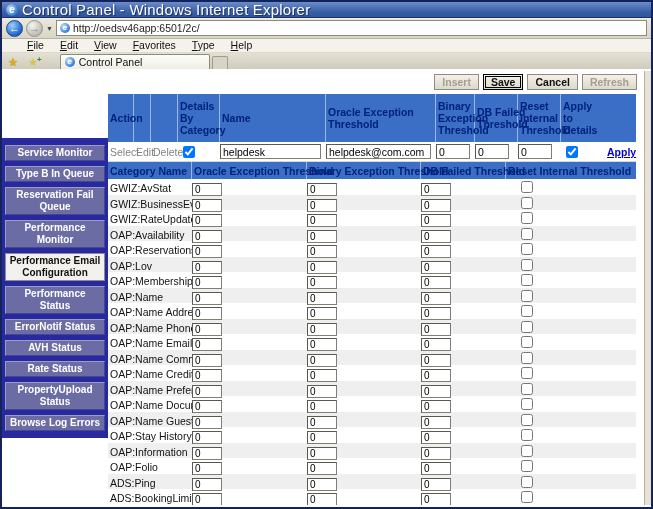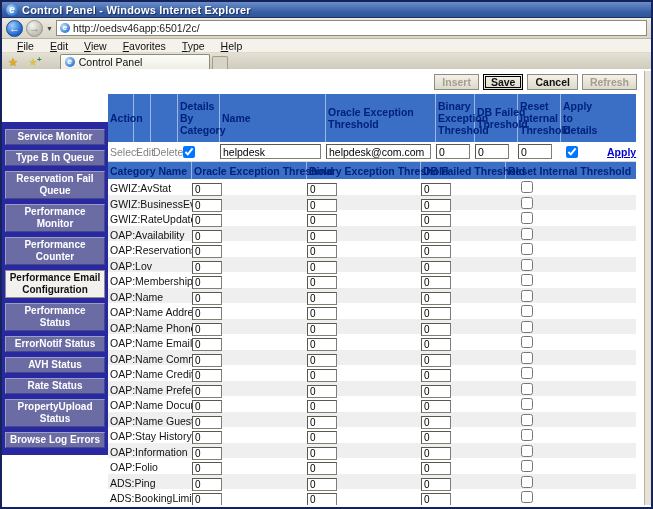--- a/index.html
+++ b/index.html
@@ -8,38 +8,38 @@
     width:653px;height:509px;border:2px solid #14235a;background:#fff;
     display:flex;flex-direction:column;overflow:hidden;position:relative;
   }
   
   .titlebar{
     height:16px;flex:0 0 16px;background:linear-gradient(#6b8dc9,#3c63a8 60%,#2e549b);
     display:flex;align-items:center;padding:0 4px;gap:4px;border-bottom:1px solid #1d3468;
   }
   .ie-logo{width:12px;height:12px;border-radius:50%;background:radial-gradient(circle at 35% 35%,#bfe0ff,#2f7ad6 70%);
     color:#fff;font-size:10px;font-weight:bold;font-style:italic;line-height:12px;text-align:center;}
-  .title-text{color:#fff;font-size:11px;font-weight:bold;letter-spacing:.2px;
+  .title-text{color:#fff;font-size:15px;font-weight:normal;letter-spacing:.2px;
     text-shadow:1px 1px 1px #1a2d5c;white-space:nowrap;}
   
   .navrow{height:21px;flex:0 0 21px;background:linear-gradient(#ece9dd,#d9d5c7);
     border-bottom:1px solid #b9b5a6;display:flex;align-items:center;padding:0 4px;gap:3px;}
   .nav-circle{width:17px;height:17px;border-radius:50%;display:flex;align-items:center;justify-content:center;
     font-size:11px;line-height:17px;}
   .back{background:radial-gradient(circle at 35% 30%,#9fd0ff,#1e62c8 70%);color:#fff;border:1px solid #1a4a95;}
   .fwd{background:radial-gradient(circle at 35% 30%,#f4f4f2,#b9b7ae 75%);color:#8a887e;border:1px solid #9a978b;}
   .nav-drop{font-size:7px;color:#444;}
   .addressbar{flex:1;height:16px;background:#fff;border:1px solid #8d8a7d;display:flex;align-items:center;
     padding:0 3px;gap:3px;}
   .page-ico{width:10px;height:10px;border-radius:50%;background:radial-gradient(circle at 35% 35%,#cfe6ff,#2f7ad6 70%);
     color:#fff;font-size:8px;font-weight:bold;font-style:italic;line-height:10px;text-align:center;flex:0 0 10px;}
   .url-text{font-size:10.5px;color:#222;white-space:nowrap;}
   
   .menurow{height:14px;flex:0 0 14px;background:#f4f2ea;border-bottom:1px solid #dedbcd;
-    display:flex;align-items:center;padding-left:7px;gap:0;}
+    display:flex;padding-left:17px;gap:0;}
   .menu-item{font-size:10.5px;color:#111;padding:0 8px;}
   .menu-item::first-letter{text-decoration:underline;}
   
   .tabrow{height:16px;flex:0 0 16px;background:linear-gradient(#e4e1d4,#cfccbe);
     display:flex;align-items:flex-end;padding:0 2px;gap:2px;}
   .fav-star{font-size:11px;line-height:14px;padding:0 4px;color:#e9a820;text-shadow:0 0 1px #9a6d00;}
   .fav-add{position:relative;font-size:11px;line-height:14px;padding:0 4px;color:#d9c24a;}
   .fav-add .plus{position:absolute;right:0;top:1px;font-size:8px;font-weight:bold;color:#2c8a2c;line-height:8px;}
   .tab{width:150px;height:15px;background:linear-gradient(#fdfdfa,#efede3);border:1px solid #8e8b7b;border-bottom:none;
     border-radius:2px 2px 0 0;display:flex;align-items:center;gap:4px;padding:0 4px;margin-left:16px;}
@@ -125,21 +125,20 @@
     <div class="tab-stub"></div>
   </div>
 
   <div class="content">
 
     <div class="sidebar">
         <button class="side-btn">Service Monitor</button>
         <button class="side-btn">Type B In Queue</button>
         <button class="side-btn">Reservation Fail Queue</button>
         <button class="side-btn">Performance Monitor</button>
-        <button class="side-btn">Performance Counter</button>
         <button class="side-btn active">Performance Email Configuration</button>
         <button class="side-btn">Performance Status</button>
         <button class="side-btn">ErrorNotif Status</button>
         <button class="side-btn">AVH Status</button>
         <button class="side-btn">Rate Status</button>
         <button class="side-btn">PropertyUpload Status</button>
         <button class="side-btn">Browse Log Errors</button>
       </div>
 
     <div class="main">

